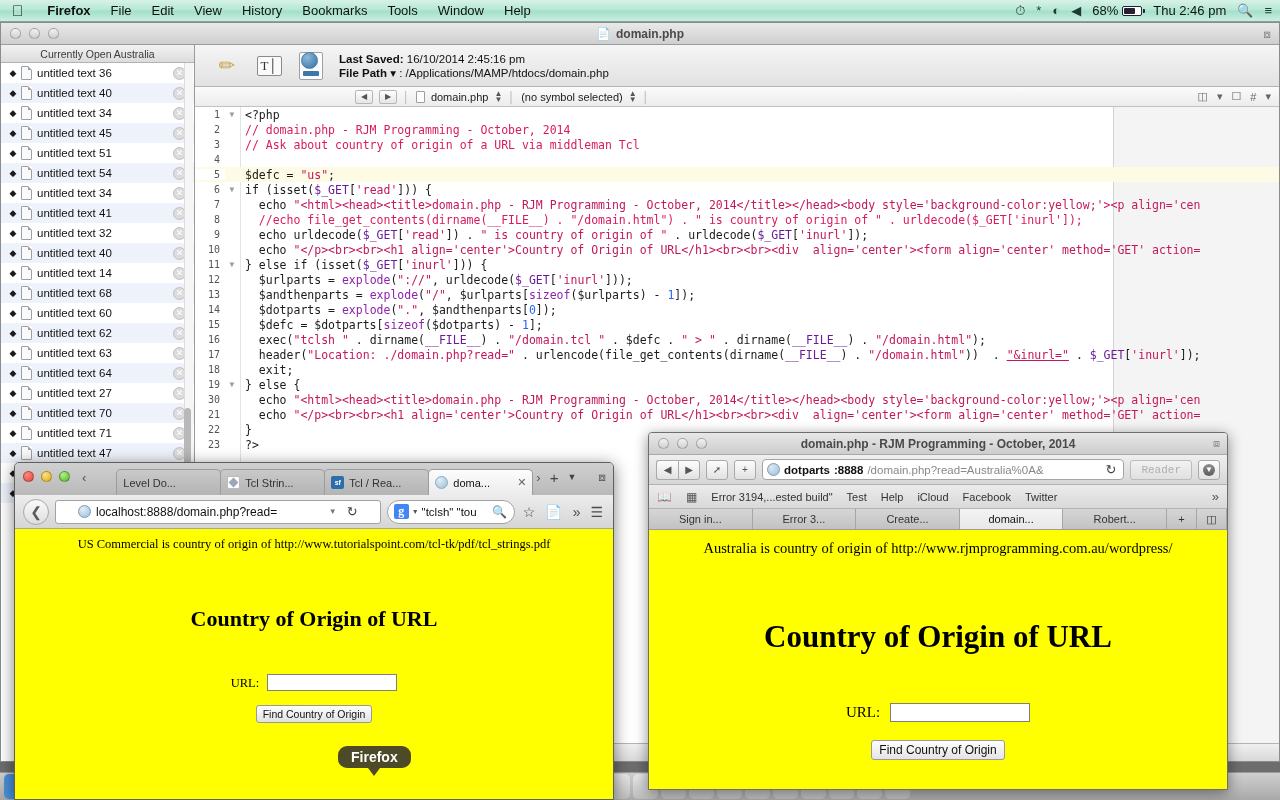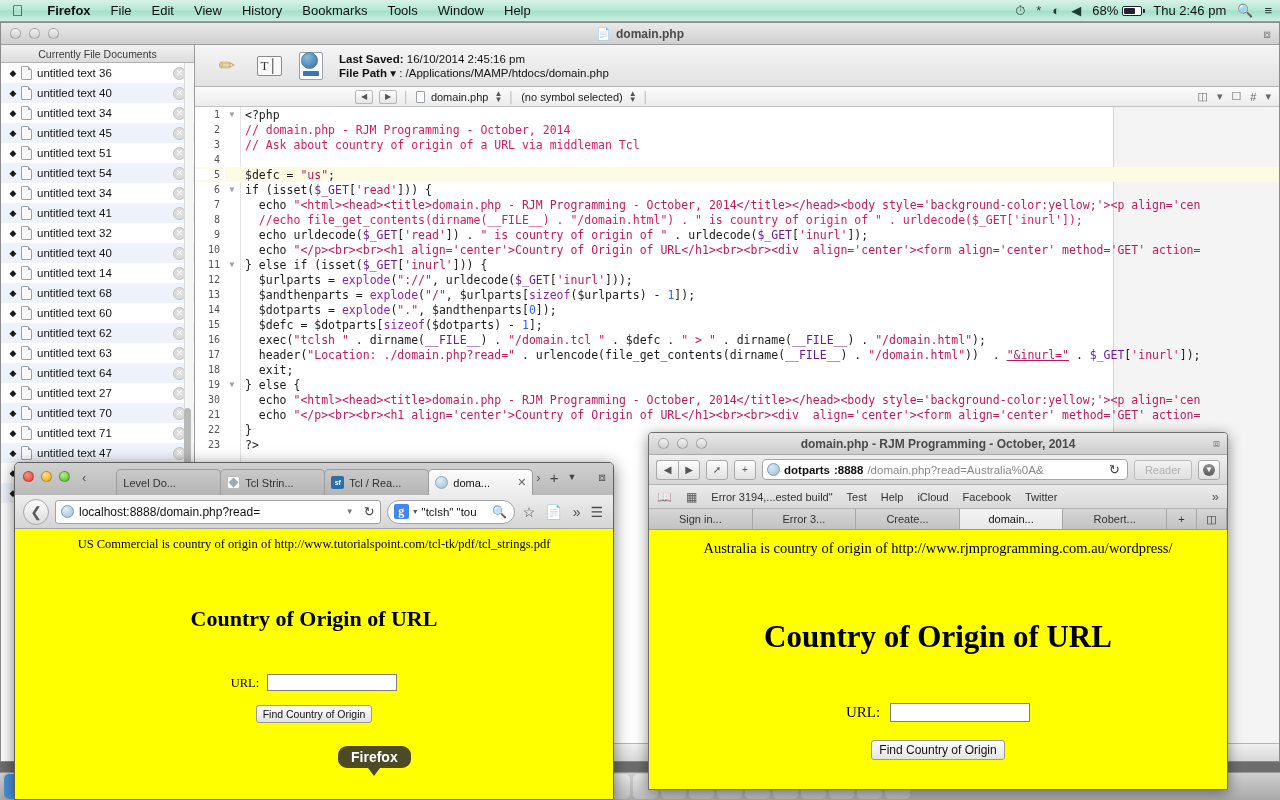--- a/index.html
+++ b/index.html
@@ -154,21 +154,21 @@
   #sfurl { flex:1; height:21px; background:#fff; border:1px solid #a4a4a4; border-radius:4px;
            display:flex; align-items:center; padding:0 4px; gap:4px; font-size:11.5px; min-width:0;}
   #sfurl .globe{width:13px;height:13px;border-radius:50%;border:1px solid #7d9bb5;
         background:radial-gradient(circle at 35% 30%,#dbe9f4,#9dbdd6); flex:0 0 13px;}
   #sfurl .host{font-weight:bold;color:#111;}
   #sfurl .hostnum{font-weight:bold;color:#111;}
   #sfurl .rest{color:#888; overflow:hidden; text-overflow:ellipsis; white-space:nowrap;}
   #sfurl .reload{margin-left:auto;color:#444;font-size:13px;padding:0 3px;}
   .readerbtn{height:20px;padding:0 10px;border:1px solid #bcbcbc;border-radius:3px;
      background:linear-gradient(to bottom,#f2f2f2,#e0e0e0); color:#b0b0b0;font-size:11px;
-     display:flex;align-items:center;}
+     display:flex;align-items:center;font-family:Liberation Mono, monospace;}
   .dlbtn{width:22px;height:20px;border:1px solid #a9a9a9;border-radius:3px;
      background:linear-gradient(to bottom,#fdfdfd,#e2e2e2);display:flex;align-items:center;justify-content:center;}
   .dlcirc{width:12px;height:12px;border-radius:50%;background:linear-gradient(to bottom,#8e8e8e,#5d5d5d);
      color:#fff;font-size:8px;text-align:center;line-height:12px;}
   #sfbook { height:24px; flex:0 0 24px; background:linear-gradient(to bottom,#ebebeb,#d9d9d9);
             border-bottom:1px solid #b3b3b3; display:flex; align-items:center; gap:14px;
             font-size:11px; color:#333; padding:0 8px;}
   #sfbook .bkic{font-size:12px;color:#555;}
   #sfbook .chev{margin-left:auto;font-size:13px;color:#555;}
   #sftabs { height:21px; flex:0 0 21px; background:linear-gradient(to bottom,#cfcfcf,#bdbdbd);
@@ -217,21 +217,21 @@
   .fftab .x { margin-left:auto; font-size:11px; color:#666; }
   #fftabbar .plus { align-self:center; margin-bottom:4px; padding:0 5px; font-size:15px; color:#444;}
   #fftabbar .caret { align-self:center; margin-bottom:5px; padding:0 4px; font-size:9px; color:#444;}
   #fftabbar .rz { margin-left:auto; align-self:center; margin-bottom:4px; padding-right:7px; color:#4d4d4d; font-size:12px;}
   #ffnav { height:34px; flex:0 0 34px; background:linear-gradient(to bottom,#ededed,#d5d5d5);
            border-bottom:1px solid #a6a6a6; display:flex; align-items:center; gap:6px; padding:0 8px;}
   .ffback { width:26px;height:26px;border-radius:50%;border:1px solid #a8a8a8;
       background:linear-gradient(to bottom,#fafafa,#dedede); display:flex;align-items:center;justify-content:center;
       font-size:14px;color:#5a5a5a;}
   #ffurl { flex:1; height:24px; background:#fff; border:1px solid #a2a2a2; border-radius:3px;
-           display:flex; align-items:center; gap:5px; padding:0 5px; font-size:12px; min-width:0;}
+           display:flex; align-items:center; gap:5px; padding:0 22px; font-size:12px; min-width:0;}
   #ffurl .globe{width:13px;height:13px;border-radius:50%;border:1px solid #7d9bb5;
        background:radial-gradient(circle at 35% 30%,#e3eef6,#9dbdd6);flex:0 0 13px;}
   #ffurl .u { overflow:hidden;text-overflow:ellipsis;white-space:nowrap;color:#111;}
   #ffurl .dd{margin-left:auto;font-size:8px;color:#777;}
   #ffurl .rl{font-size:13px;color:#444;padding-left:5px;}
   #ffsearch { width:128px; height:24px; background:#fff; border:1px solid #a2a2a2; border-radius:12px;
               display:flex; align-items:center; gap:3px; padding:0 6px; font-size:11.5px;}
   .gbadge{width:15px;height:15px;background:#4285f4;color:#fff;font-family:"Liberation Serif",serif;
       font-size:12px;text-align:center;line-height:15px;border-radius:2px;font-weight:bold;}
   #ffsearch .q{flex:1;overflow:hidden;white-space:nowrap;color:#111;}
@@ -304,21 +304,21 @@
     <div class="edtitle">
       <span>📄</span>
       <span>domain.php</span>
     </div>
     <span class="resize-ic">⧈</span>
   </div>
 
   <div id="edbody">
 
     <div id="sidebar">
-      <div id="sbheader">Currently File Documents</div>
+      <div id="sbheader">Currently Open Australia</div>
       <div id="sblist">
         <div id="doc-rows">
             <div class="doc-row">
               <span class="bullet">◆</span>
               <span class="fileic"></span>
               <span class="lbl">untitled text 36</span>
               <span class="closeic">✕</span>
             </div>
             <div class="doc-row">
               <span class="bullet">◆</span>

